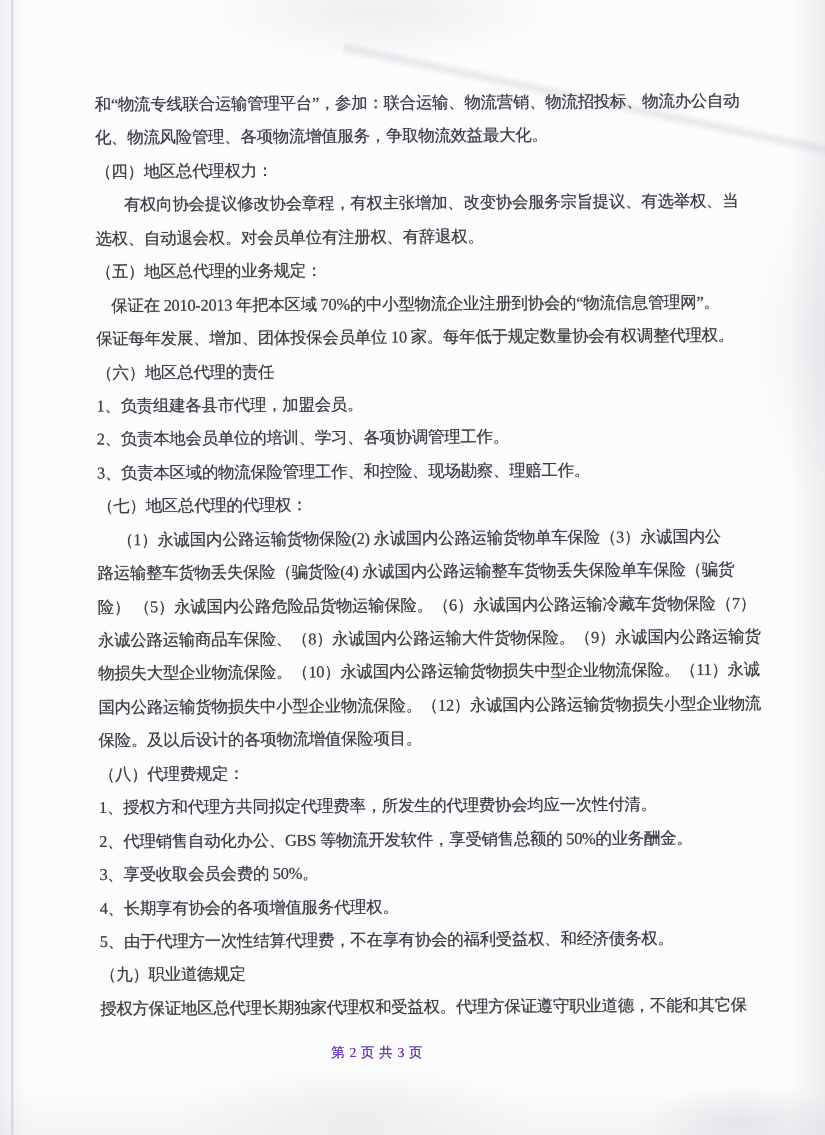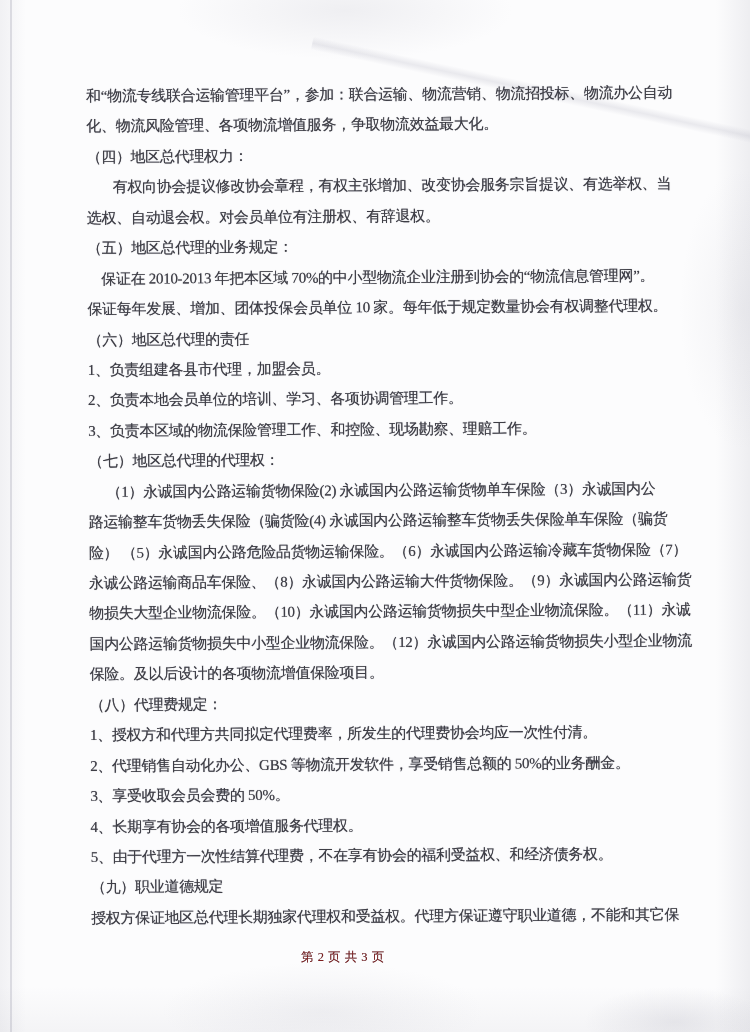--- a/index.html
+++ b/index.html
@@ -80,21 +80,21 @@
   .indent-1  { text-indent: 14px; }
   .indent-15 { text-indent: 18px; }
   .indent-2  { text-indent: 26px; }
 
   .page-footer {
     position: absolute;
     left: 301px;
     top: 949px;
     font-size: 12.5px;
     letter-spacing: 0.5px;
-    color: #7f1d1d;
+    color: #6d28d9;
     text-shadow: 0 0 0.6px rgba(70,70,82,0.7);
     white-space: nowrap;
   }
 </style>
 </head>
 <body>
 
 <div class="paper">
   <div class="scan-texture"></div>
   <div class="fold-line-left"></div>

